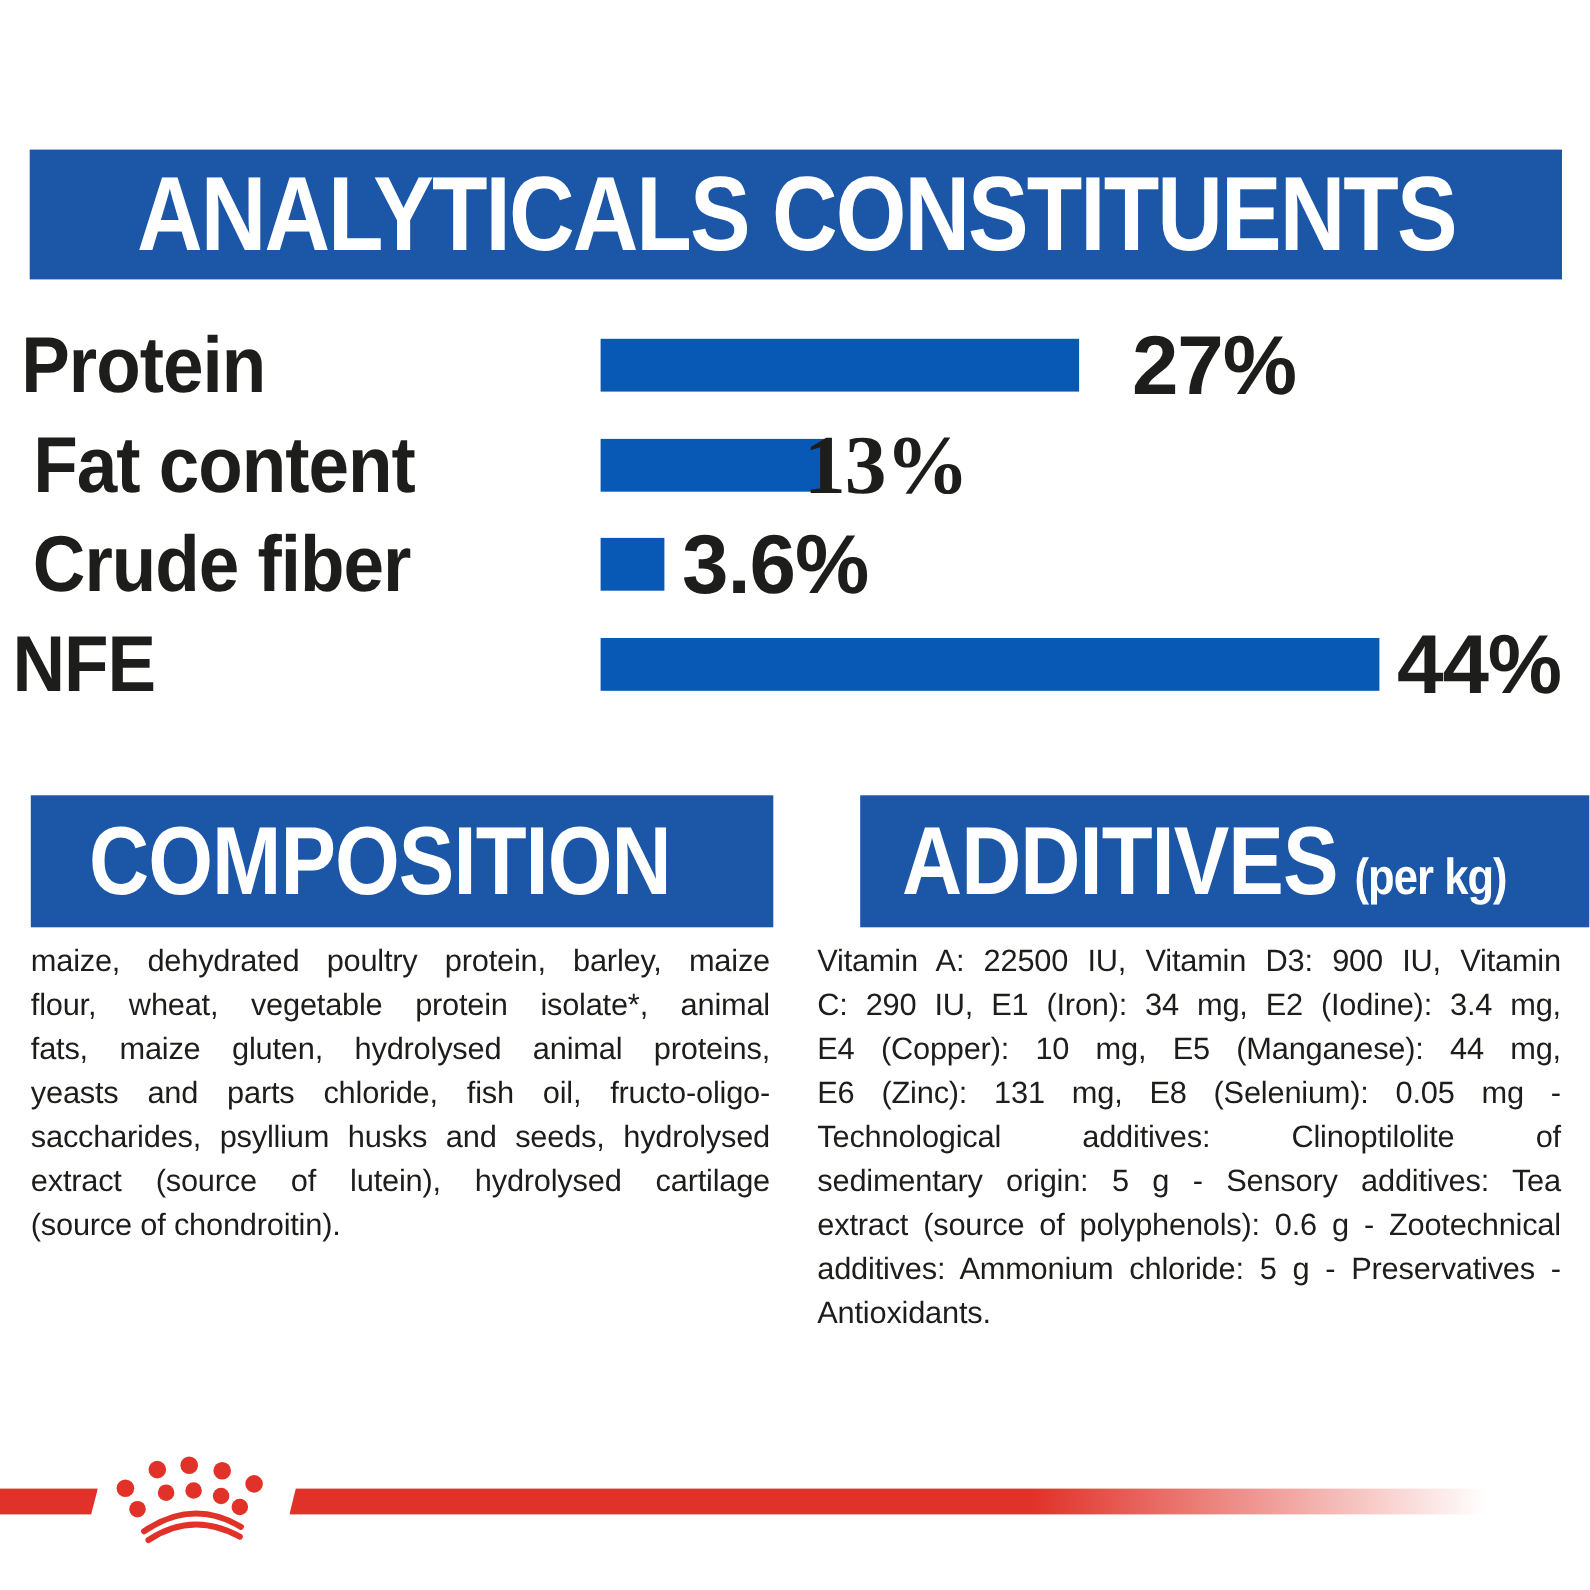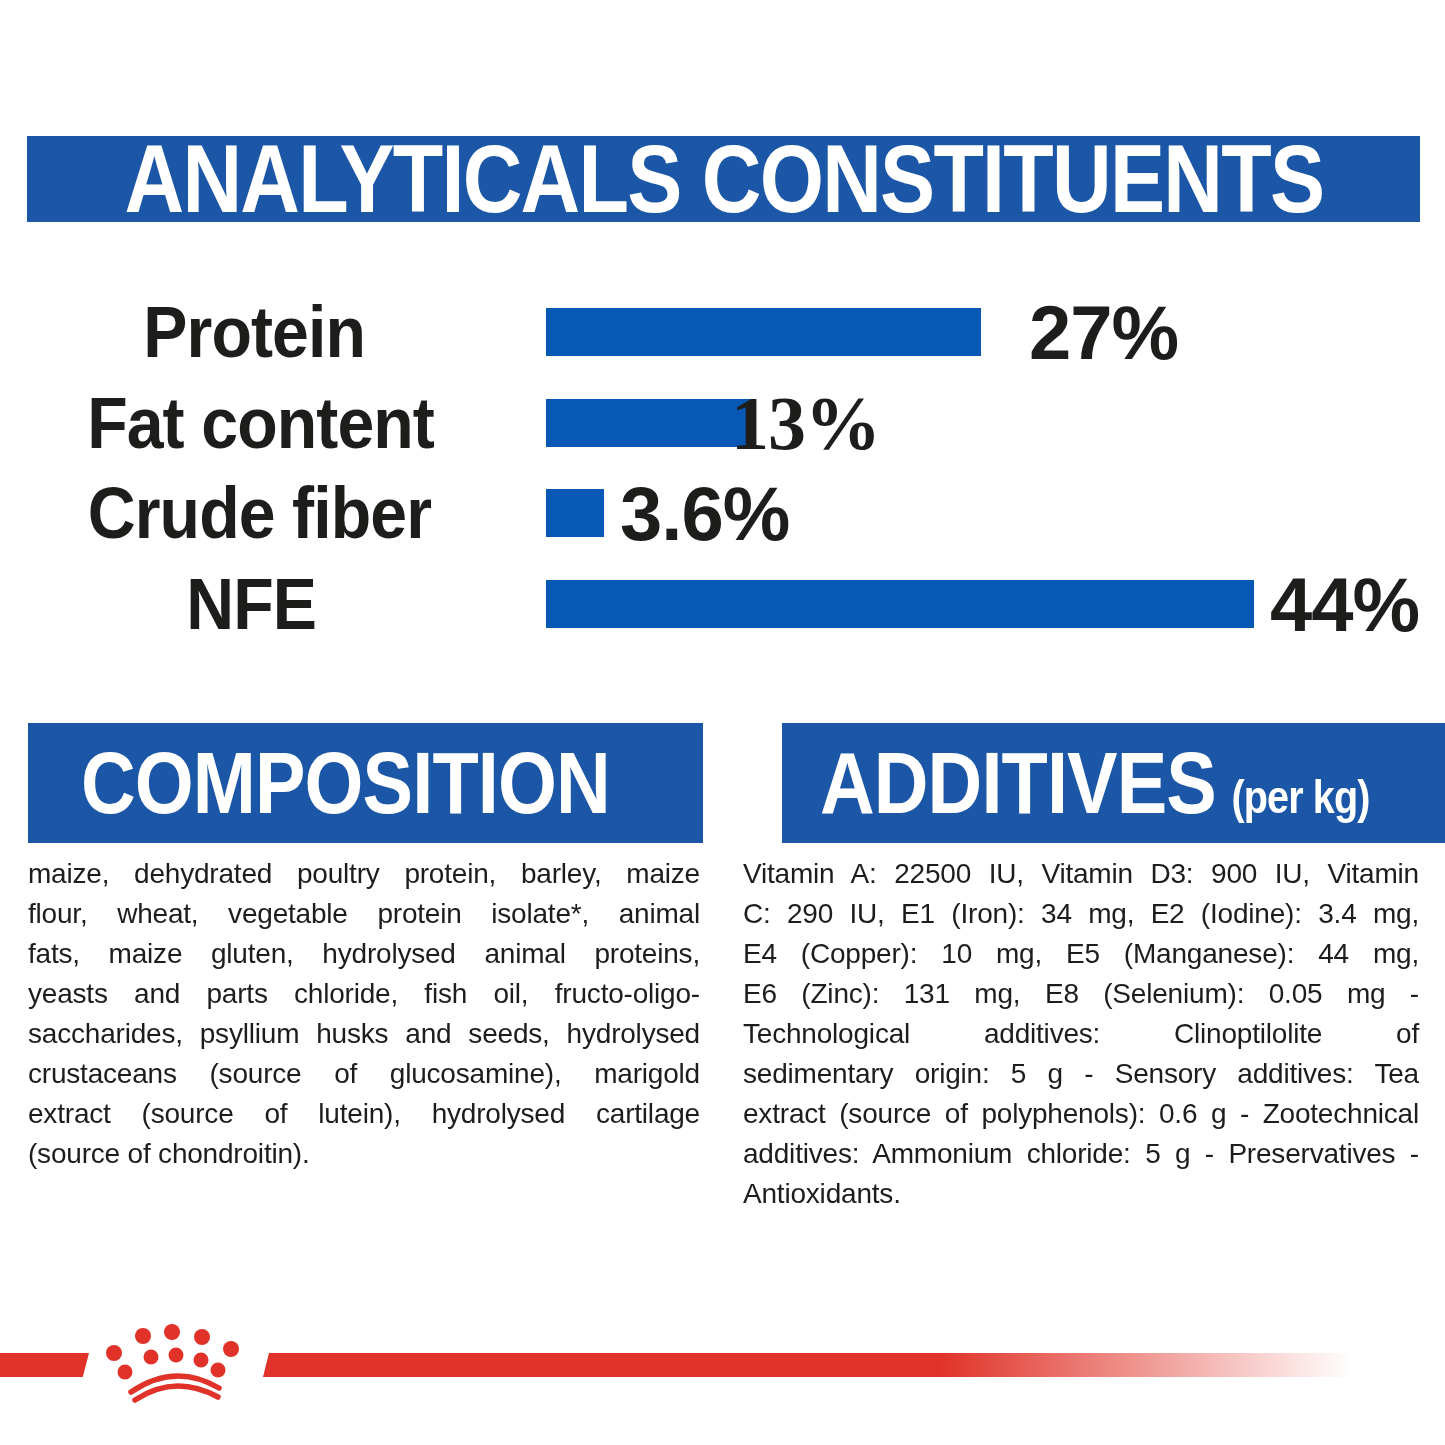--- a/index.html
+++ b/index.html
@@ -2,21 +2,21 @@
 <html style="--header-blue: #1b56a7; --bar-blue: #0859b5; --brand-red: #e03228; --text: #1d1d1b;"><head>
 <meta charset="utf-8">
 <style>
   html,body{margin:0;padding:0;background:#ffffff;}
   .page{
     position:relative;width:1445px;height:1445px;background:#fff;overflow:hidden;
     font-family:"Liberation Sans", sans-serif;color:var(--text,#1d1d1b);
   }
   
   .banner{
-    position:absolute;left:27px;top:136px;width:1393px;height:86px;
+    position:absolute;left:27px;top:136px;width:1393px;height:118px;
     background:var(--header-blue,#1b56a7);display:flex;align-items:center;justify-content:center;
   }
   .banner-text{
     color:#fff;font-weight:bold;font-size:96px;letter-spacing:-2px;white-space:nowrap;
     transform:scaleX(0.86);transform-origin:center center;
   }
   .section-header{
     position:absolute;top:723px;height:120px;background:var(--header-blue,#1b56a7);
     display:flex;align-items:center;box-sizing:border-box;padding-left:46px;justify-content:center;
   }
@@ -25,21 +25,21 @@
   }
   .section-title{color:#fff;font-weight:bold;font-size:88px;letter-spacing:-1px;}
   .section-title-suffix{color:#fff;font-weight:bold;font-size:46px;letter-spacing:-1px;}
   #composition-header{left:28px;width:675px;}
   #additives-header{left:742px;width:670px;margin-left:40px;}
   
   .chart{position:absolute;left:0;top:308px;width:1445px;height:330px;}
   .chart-row{position:absolute;left:0;width:1445px;height:48px;}
   .chart-label{
     position:absolute;left:0;top:0;width:490px;height:48px;
-    display:flex;align-items:center;justify-content:center;
+    display:flex;align-items:center;justify-content:flex-start;
   }
   .chart-label span{
     font-weight:bold;font-size:72px;letter-spacing:-1px;white-space:nowrap;
     transform:scaleX(0.92);transform-origin:right center;
   }
   .chart-bar{position:absolute;left:546px;top:0;height:48px;background:var(--bar-blue,#0859b5);}
   .chart-value{
     position:absolute;top:0;height:48px;display:flex;align-items:center;
     font-weight:bold;font-size:76px;letter-spacing:-1px;white-space:nowrap;
   }
@@ -108,21 +108,20 @@
     <span class="inner">
       <span class="section-title">COMPOSITION</span>
     </span>
   </div>
   <div class="body-text" id="composition-text">
       <div class="line">maize, dehydrated poultry protein, barley, maize</div>
       <div class="line">flour, wheat, vegetable protein isolate*, animal</div>
       <div class="line">fats, maize gluten, hydrolysed animal proteins,</div>
       <div class="line">yeasts and parts chloride, fish oil, fructo-oligo-</div>
       <div class="line">saccharides, psyllium husks and seeds, hydrolysed</div>
-      <div class="line">crustaceans (source of glucosamine), marigold</div>
       <div class="line">extract (source of lutein), hydrolysed cartilage</div>
       <div class="line last">(source of chondroitin).</div>
     </div>
 
   <div class="section-header" id="additives-header">
     <span class="inner">
       <span class="section-title">ADDITIVES</span>
       <span class="section-title-suffix">(per kg)</span>
     </span>
   </div>

